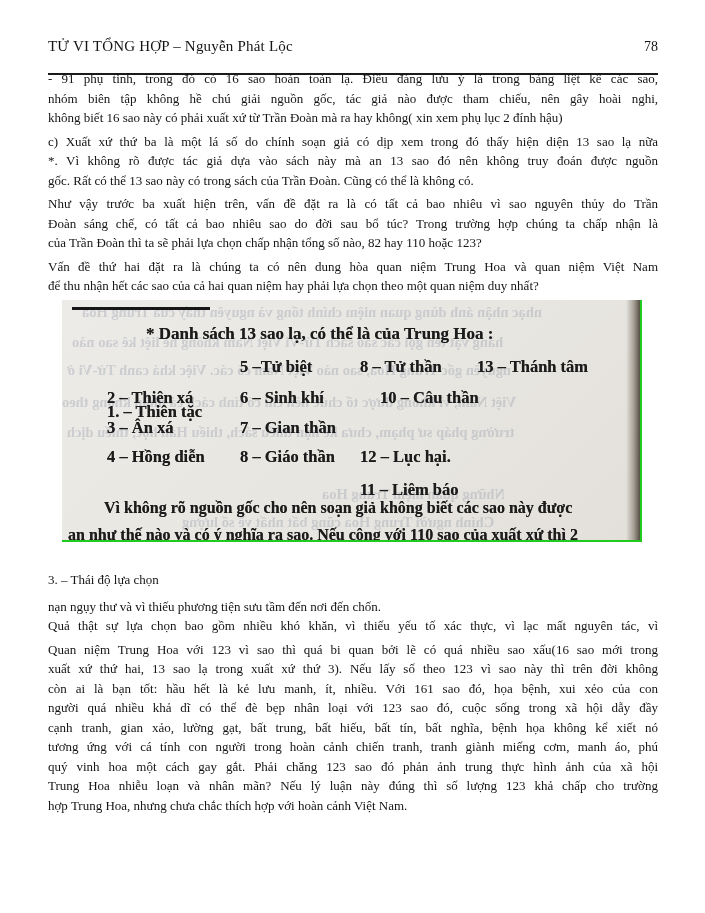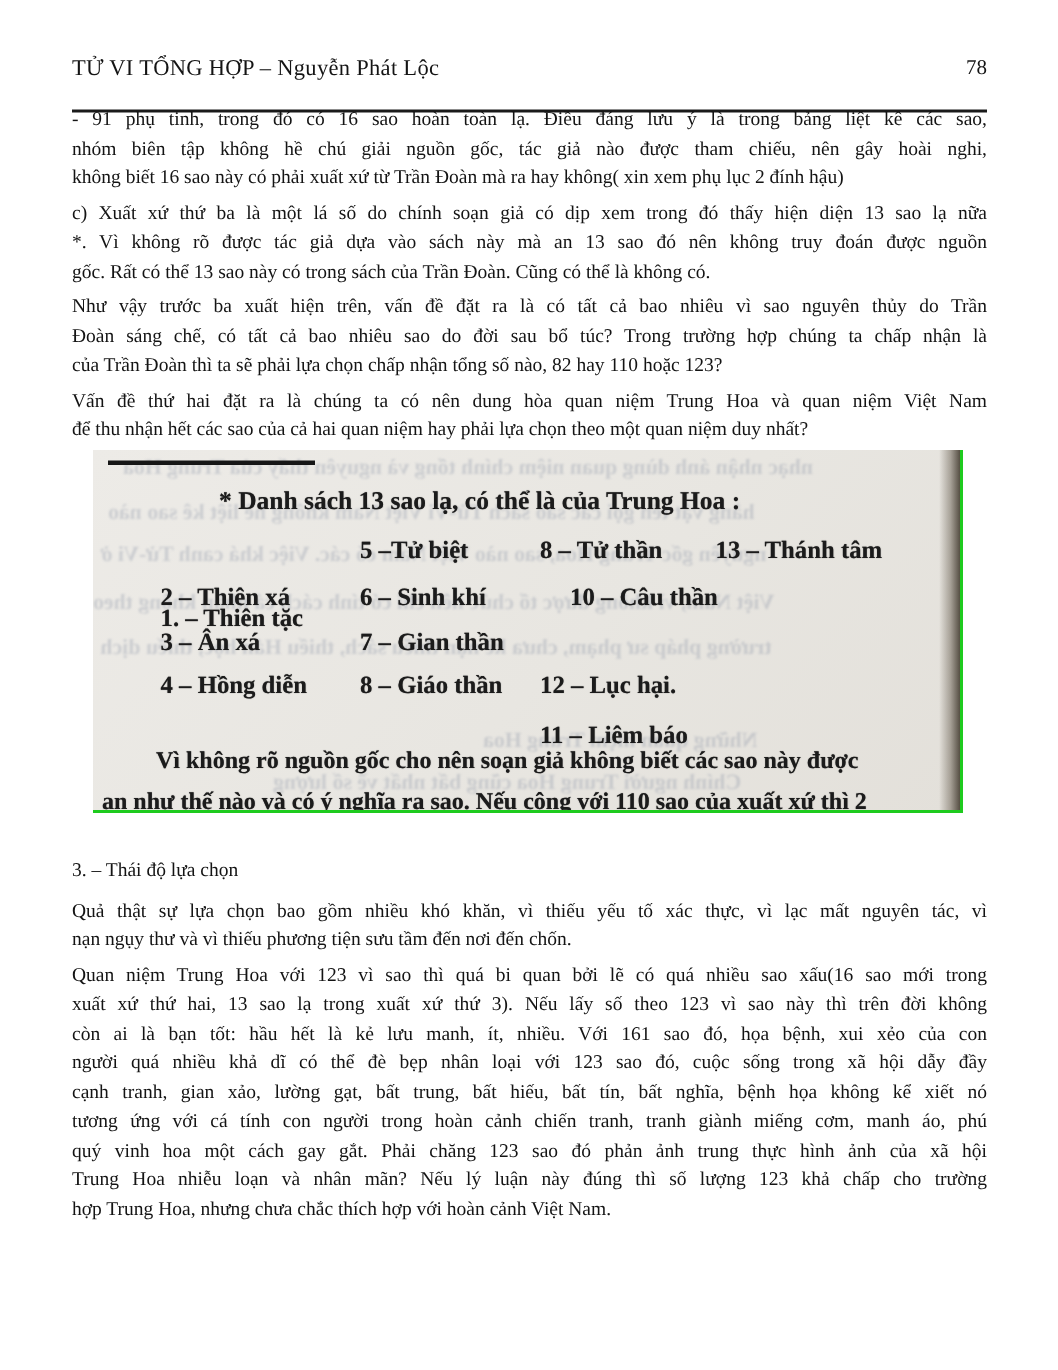--- a/index.html
+++ b/index.html
@@ -2,21 +2,21 @@
 <html><head>
 <meta charset="utf-8">
 <style>
   html,body{margin:0;padding:0;background:#ffffff;}
   .page{
     position:relative;width:705px;height:913px;background:#ffffff;
     font-family:"Liberation Serif","DejaVu Serif",serif;color:#141414;
     overflow:hidden;
   }
   
-  .header{position:absolute;top:38px;left:48px;width:610px;display:flex;justify-content:space-between;align-items:flex-start;font-family:Liberation Serif, serif;}
+  .header{position:absolute;top:38px;left:48px;width:610px;display:flex;justify-content:space-between;align-items:flex-end;font-family:Liberation Serif, serif;}
   .header .title{font-size:15px;letter-spacing:.2px;}
   .header .pagenum{font-size:14px;}
   .rule{position:absolute;top:73px;left:48px;width:610px;height:2px;background:#1a1a1a;}
   
   .flow{position:absolute;left:48px;width:610px;}
   .flow.upper{top:69px;}
   .flow.lower{top:570px;}
   .para{margin:0 0 4px 0;}
   .line{font-size:13px;line-height:19.5px;height:19.5px;overflow:hidden;white-space:normal;}
   .line.just{text-align:justify;text-align-last:justify;}
@@ -108,22 +108,22 @@
           <div class="scan-foot" style="left: 6px; top: 226px;">thì tổng số là 123.</div>
         </div>
       <div class="shadowband"></div>
     </div>
   </div>
 
   <div class="flow lower">
     <div class="heading">3. – Thái độ lựa chọn</div>
     <div id="lower-flow">
         <div class="para">
+          <div class="line">nạn ngụy thư và vì thiếu phương tiện sưu tầm đến nơi đến chốn.</div>
           <div class="line just">Quả thật sự lựa chọn bao gồm nhiều khó khăn, vì thiếu yếu tố xác thực, vì lạc mất nguyên tác, vì</div>
-          <div class="line">nạn ngụy thư và vì thiếu phương tiện sưu tầm đến nơi đến chốn.</div>
         </div>
         <div class="para">
           <div class="line just">Quan niệm Trung Hoa với 123 vì sao thì quá bi quan bởi lẽ có quá nhiều sao xấu(16 sao mới trong</div>
           <div class="line just">xuất xứ thứ hai, 13 sao lạ trong xuất xứ thứ 3).  Nếu lấy số theo 123 vì sao này thì trên đời không</div>
           <div class="line just">còn ai là bạn tốt: hầu hết là kẻ lưu manh, ít, nhiều.  Với 161 sao đó, họa bệnh, xui xẻo của con</div>
           <div class="line just">người quá nhiều khả dĩ có thể đè bẹp nhân loại với 123 sao đó, cuộc sống trong xã hội dẫy đầy</div>
           <div class="line just">cạnh tranh, gian xảo, lường gạt, bất trung, bất hiếu, bất tín, bất nghĩa, bệnh họa không kể xiết nó</div>
           <div class="line just">tương ứng với cá tính con người trong hoàn cảnh chiến tranh, tranh giành miếng cơm, manh áo, phú</div>
           <div class="line just">quý vinh hoa một cách gay gắt.  Phải chăng 123 sao đó phản ảnh trung thực hình ảnh của xã hội</div>
           <div class="line just">Trung Hoa nhiễu loạn và nhân mãn?  Nếu lý luận này đúng thì số lượng 123 khả chấp cho trường</div>

